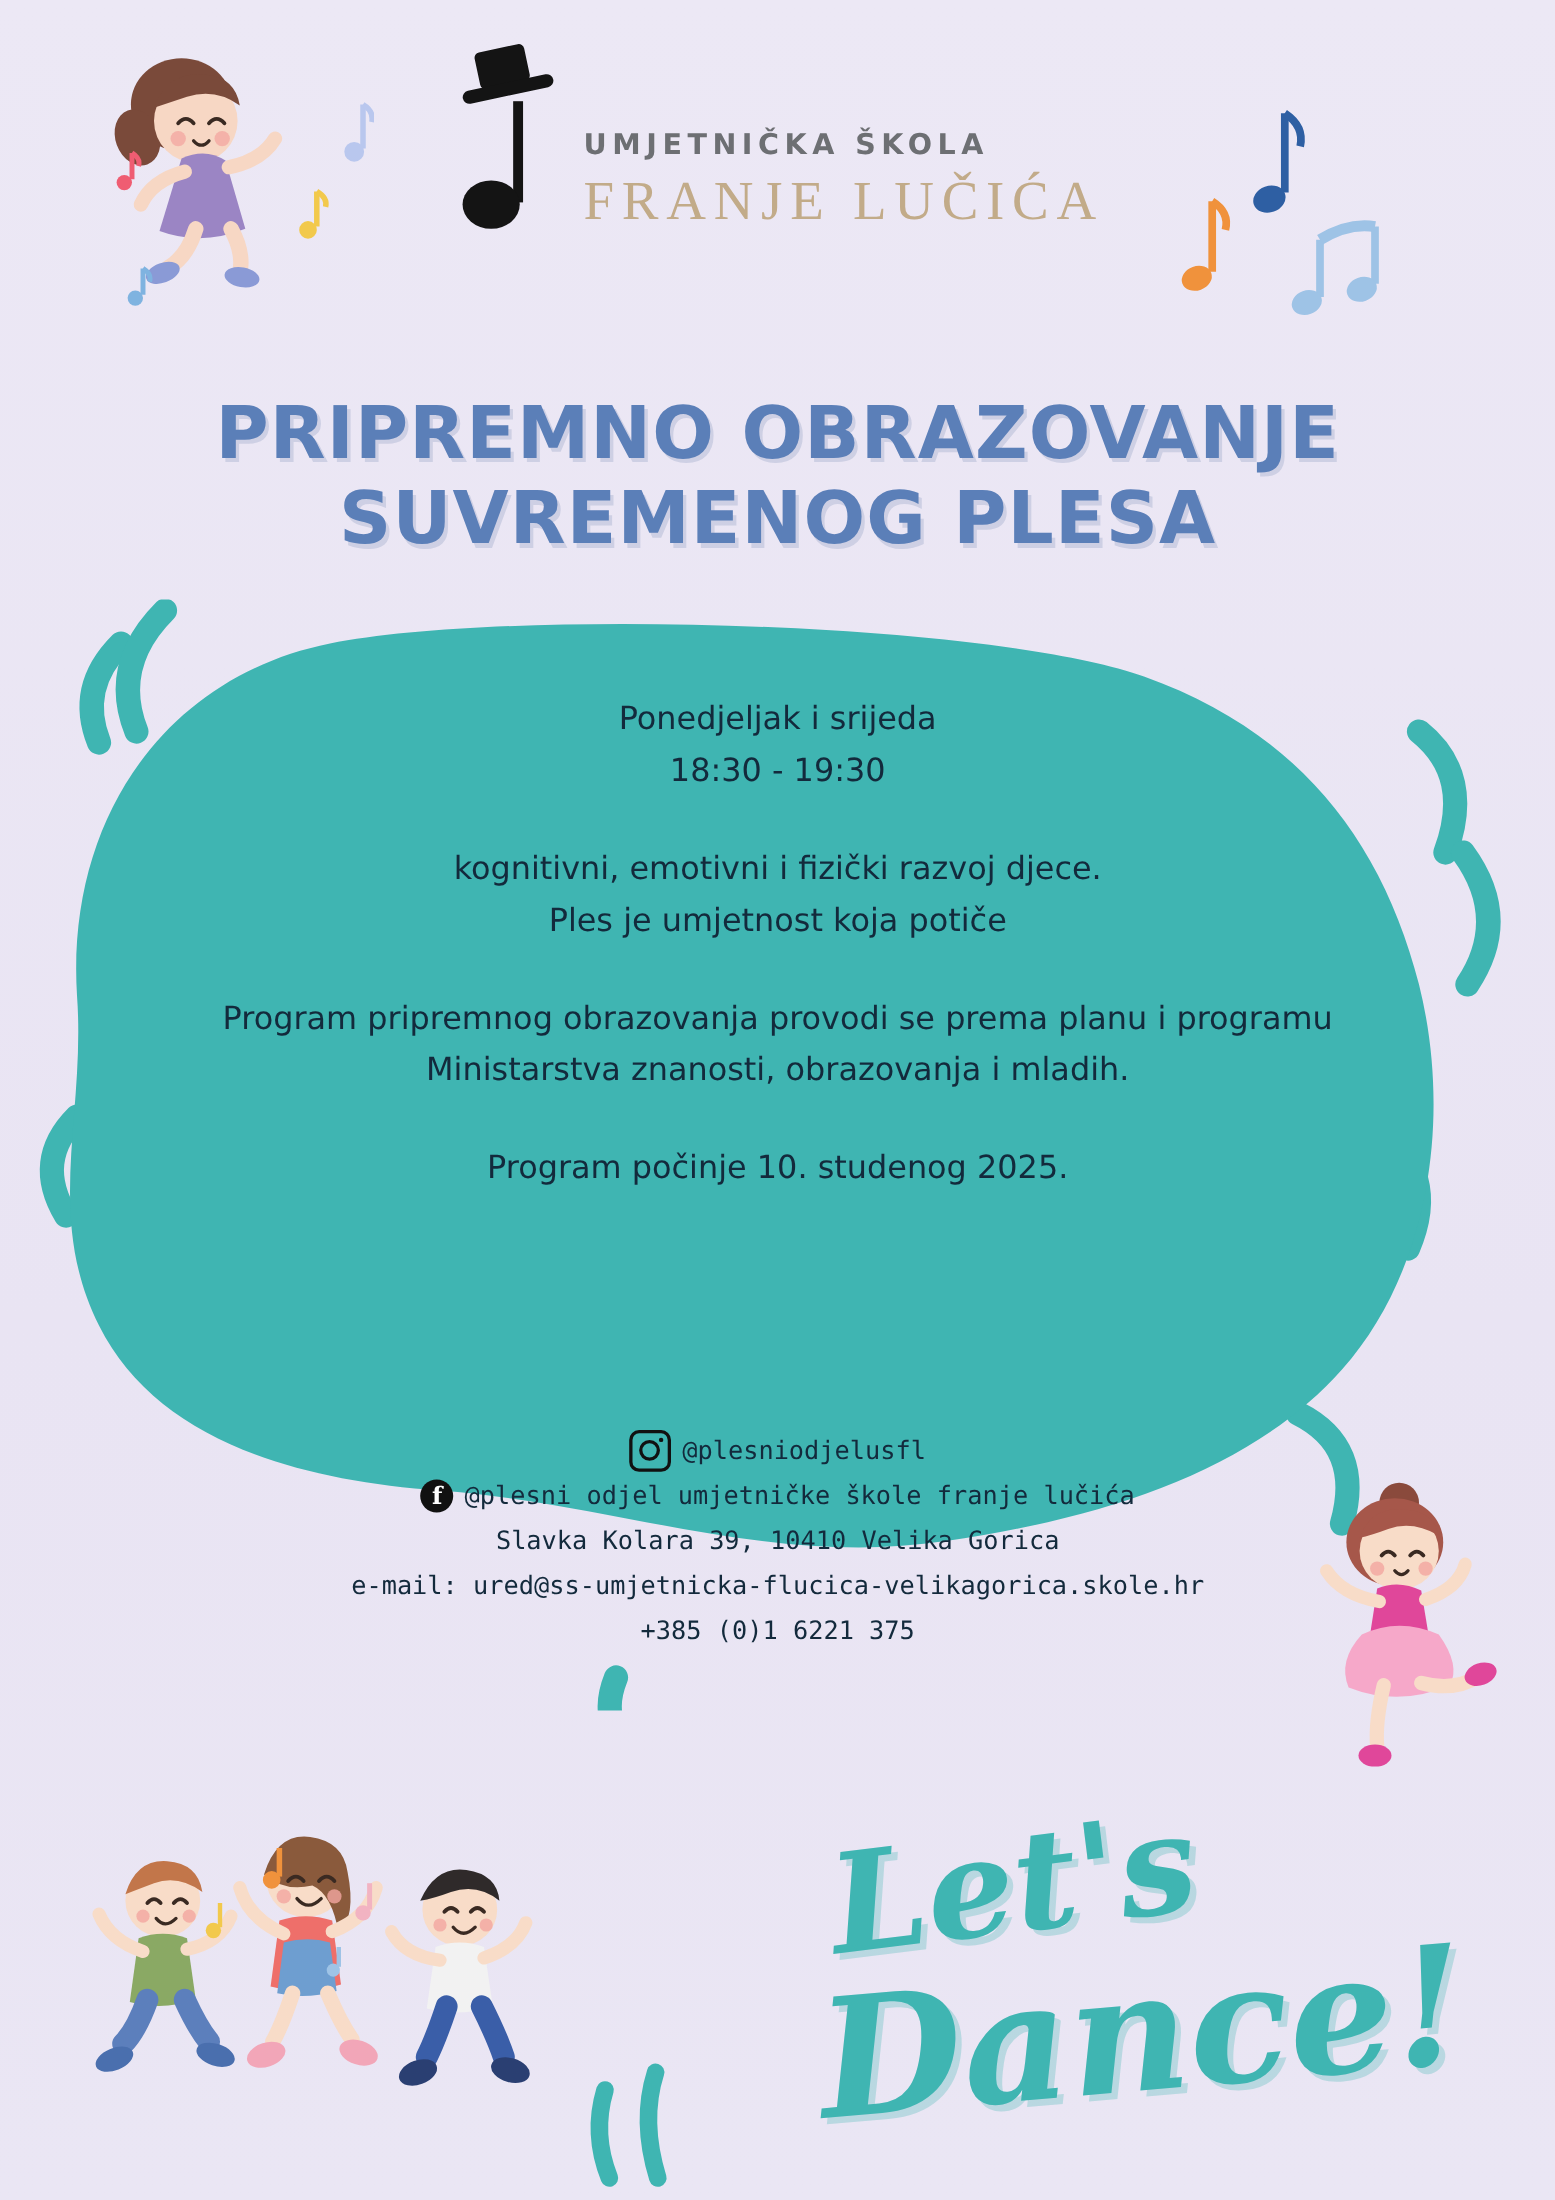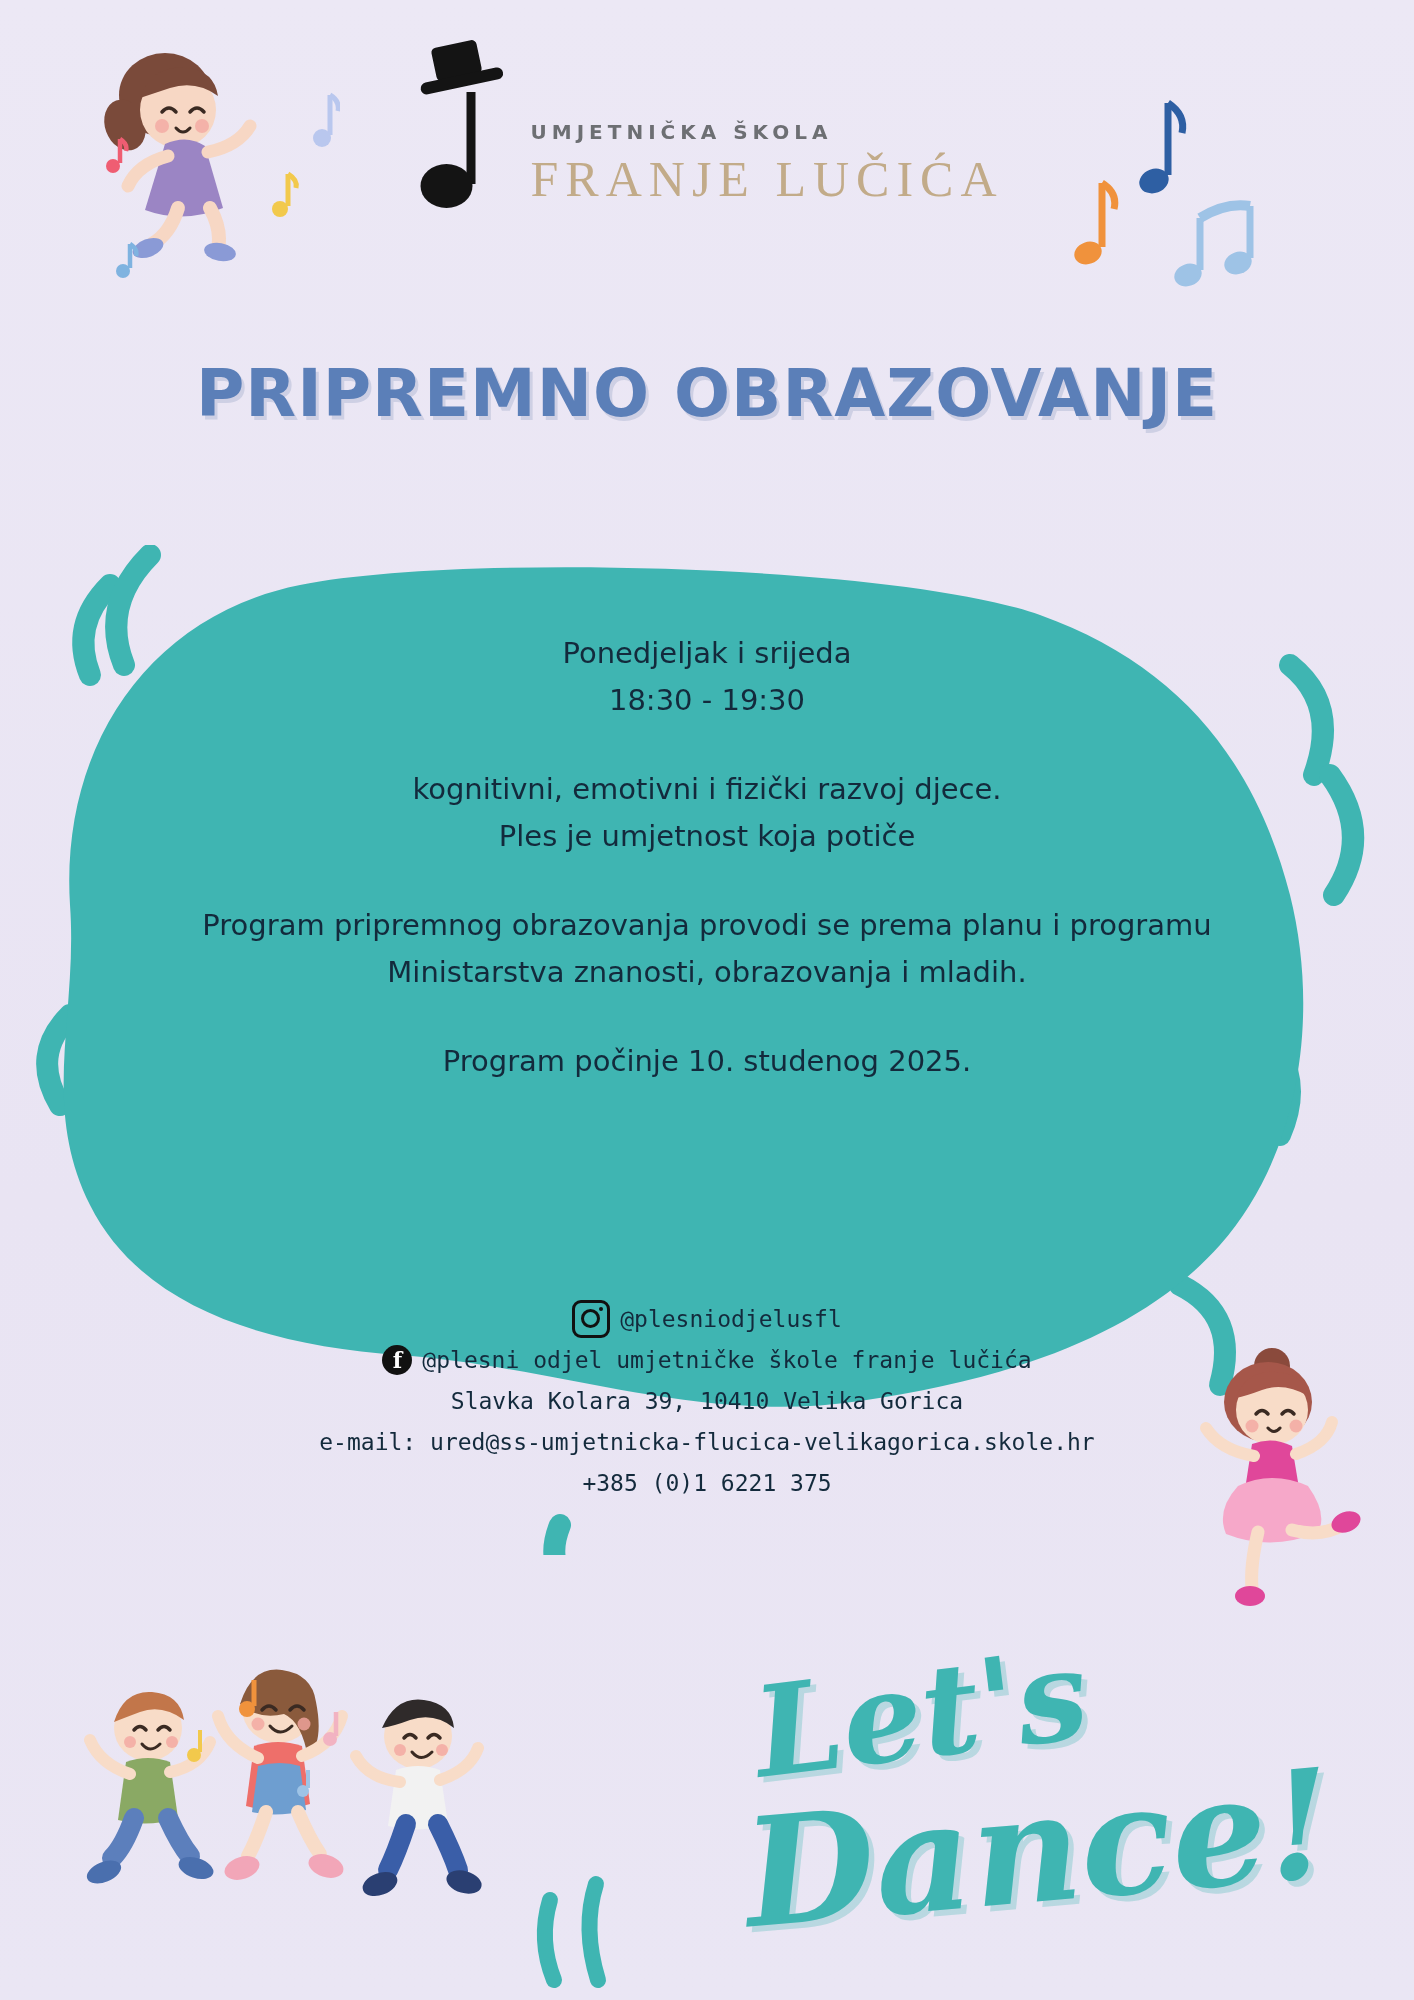--- a/index.html
+++ b/index.html
@@ -39,21 +39,21 @@
     height: 190px;
   }
   .logo-text {
     display: flex;
     flex-direction: column;
     align-items: flex-start;
     padding-top: 70px;
   }
   .logo-line1 {
     font-family: "DejaVu Sans", sans-serif;
-    font-size: 20px;
+    font-size: 26px;
     letter-spacing: 5px;
     color: #6d6f73;
     font-weight: 600;
   }
   .logo-line2 {
     font-family: Liberation Serif, serif;
     font-size: 50px;
     letter-spacing: 7px;
     color: #c2ab89;
     font-weight: 400;
@@ -294,20 +294,21 @@
       </svg>
     </div>
     <div class="logo-text">
       <div class="logo-line1">UMJETNIČKA ŠKOLA</div>
       <div class="logo-line2">FRANJE LUČIĆA</div>
     </div>
   </div>
 
   <div class="headline">
     <div>PRIPREMNO OBRAZOVANJE</div>
+    <div>SUVREMENOG PLESA</div>
   </div>
 
   <div class="blob-wrap">
     <svg width="1414" height="1010" viewBox="0 0 1414 1010">
 
       <g stroke="#3fb5b2" stroke-width="22" fill="none" stroke-linecap="round">
         <path d="M110 40 q-40 40 -20 90"></path>
         <path d="M150 10 q-50 50 -26 110"></path>
         <path d="M70 470 q-40 40 -10 90"></path>
         <path d="M1290 120 q50 40 24 110"></path>

